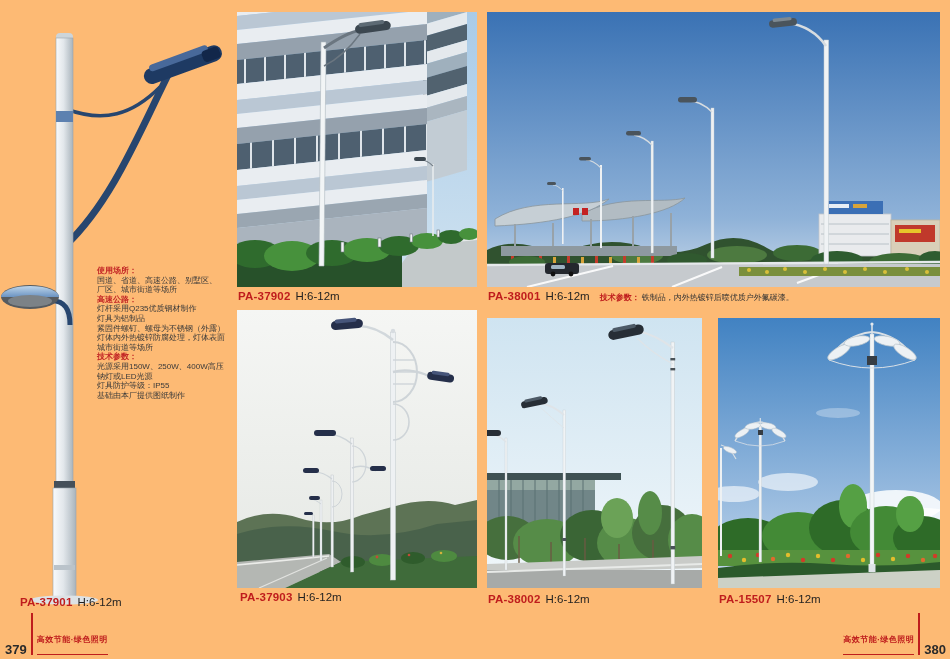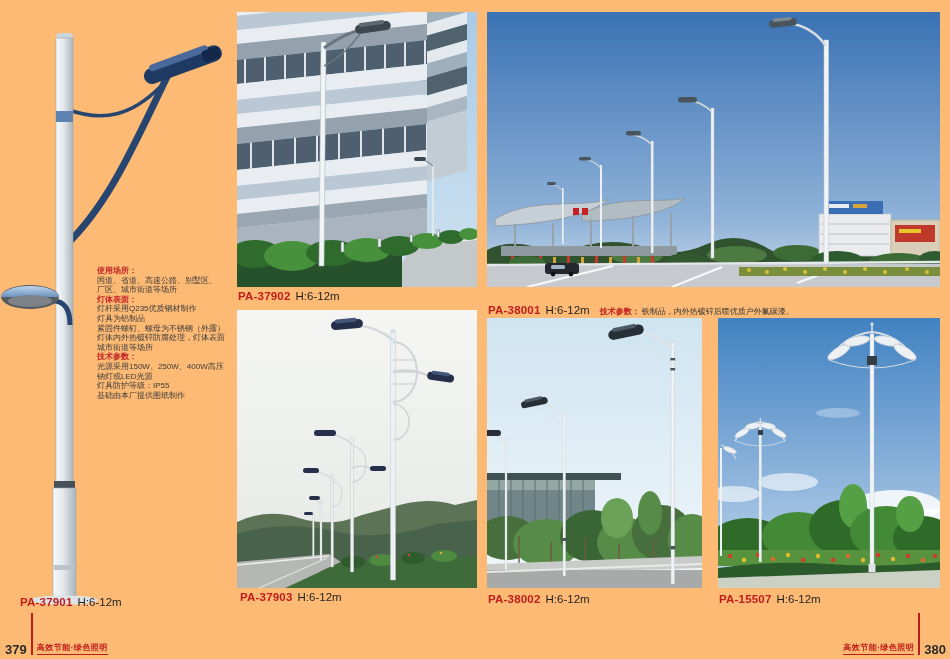--- a/index.html
+++ b/index.html
@@ -14,21 +14,21 @@
   .caption .note-label{color:#bf1d1d;font-size:8px;font-weight:bold;margin-left:10px;}
   .caption .note-text{color:#333;font-size:8px;margin-left:2px;}
   
   .specs{position:absolute;left:97px;top:266px;width:140px;}
   .specs div{font-size:8px;line-height:9.6px;color:#3a3a3a;white-space:nowrap;}
   .specs div.title{color:#c22525;font-weight:bold;}
   
   .footer{position:absolute;display:flex;align-items:flex-end;}
   .footer .page-num{font-size:13px;font-weight:bold;color:#2b2b2b;line-height:11px;}
   .footer .vline{width:2px;height:42px;background:#bf1d1d;margin:0 4px;}
-  .footer .slogan{color:#bf1d1d;font-size:8px;font-weight:bold;line-height:9px;border-bottom:1.5px solid #bf1d1d;padding-bottom:2px;margin-top:11px;letter-spacing:.5px;}
+  .footer .slogan{color:#bf1d1d;font-size:8px;font-weight:bold;line-height:9px;border-bottom:1.5px solid #bf1d1d;padding-bottom:10px;margin-top:11px;letter-spacing:.5px;}
 </style>
 </head>
 <body>
 
 <div class="page">
 
   <svg class="abs" style="left:0;top:5px" width="235" height="600" viewBox="0 0 235 600">
     <defs>
       <linearGradient id="pg" x1="0" x2="1" y1="0" y2="0">
         <stop offset="0" stop-color="#f8fafb"></stop>
@@ -67,21 +67,21 @@
       <rect x="53" y="483" width="23" height="110" fill="url(#pg)" stroke="#9aa6ad" stroke-width="0.6"></rect>
       <rect x="54" y="560" width="21" height="5" fill="#bac3ca"></rect>
       <ellipse cx="64" cy="595" rx="34" ry="4.5" fill="#dde2e5"></ellipse>
     </g>
   </svg>
 
   <div class="specs">
     <div class="title">使用场所：</div>
     <div>国道、省道、高速公路、别墅区、</div>
     <div>厂区、城市街道等场所</div>
-    <div class="title">灯体表面：</div>
+    <div class="title">高速公路：</div>
     <div>灯杆采用Q235优质钢材制作</div>
     <div>灯具为铝制品</div>
     <div>紧固件螺钉、螺母为不锈钢（外露）</div>
     <div>灯体内外热镀锌防腐处理，灯体表面</div>
     <div>城市街道等场所</div>
     <div class="title">技术参数：</div>
     <div>光源采用150W、250W、400W高压</div>
     <div>钠灯或LED光源</div>
     <div>灯具防护等级：IP55</div>
     <div>基础由本厂提供图纸制作</div>
@@ -408,21 +408,21 @@
         <rect x="337" y="28" width="4.6" height="224" fill="#f0f3f5" stroke="#c2c9cd" stroke-width="0.5"></rect>
         <path d="M339,34 C330,21 316,13 301,11" stroke="#d7dce0" stroke-width="2.6" fill="none"></path>
         <g transform="rotate(-6 297 11)">
           <rect x="282" y="7" width="28" height="7.5" rx="3.7" fill="#4a545c"></rect>
           <rect x="286" y="5.6" width="19" height="3.4" rx="1.7" fill="#7d8992"></rect>
         </g>
       </g>
     </g>
   </svg>
 
-  <div class="caption" style="left:488px;top:304px">
+  <div class="caption" style="left:488px;top:290px">
     <span class="code">PA-38001</span>
     <span class="h">H:6-12m</span>
     <span class="note-label">技术参数：</span>
     <span class="note-text">铁制品，内外热镀锌后喷优质户外氟碳漆。</span>
   </div>
 
   <svg class="abs" style="left:487px;top:318px" width="215" height="270" viewBox="0 0 215 270">
     <defs>
       <linearGradient id="sky4" x1="0" x2="0" y1="0" y2="1">
         <stop offset="0" stop-color="#cfe4f1"></stop>

